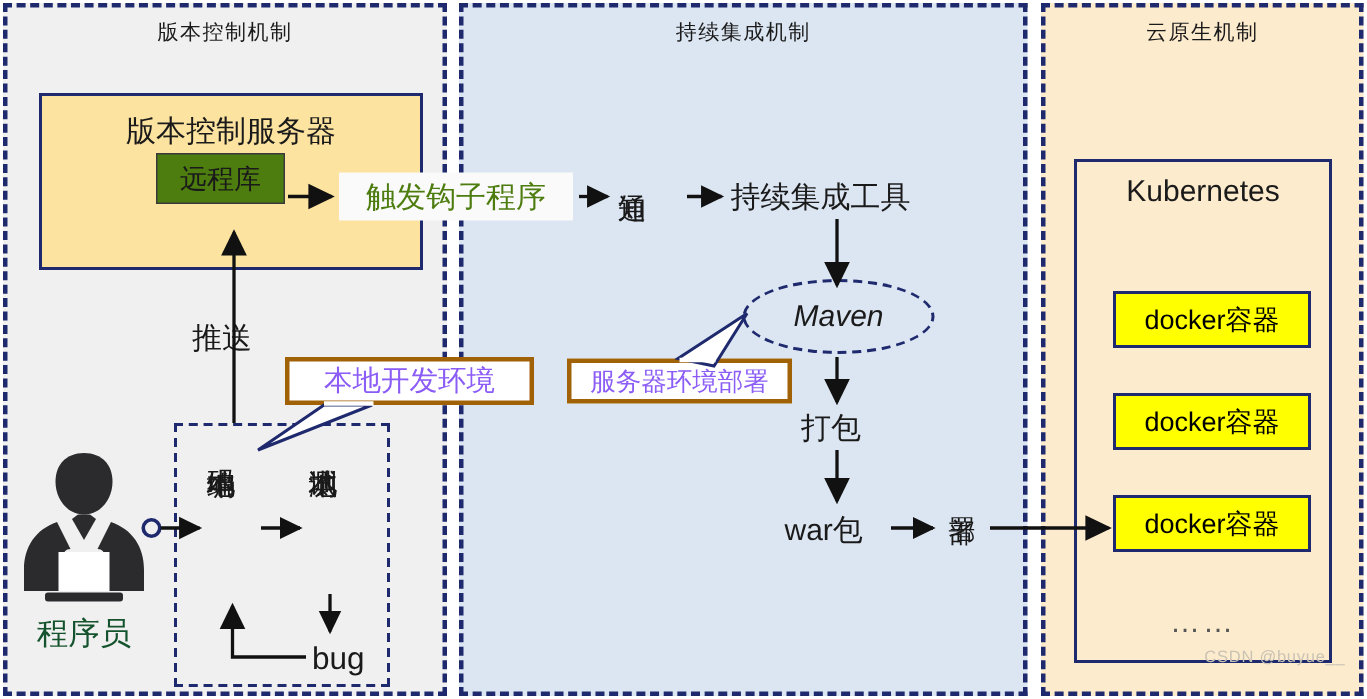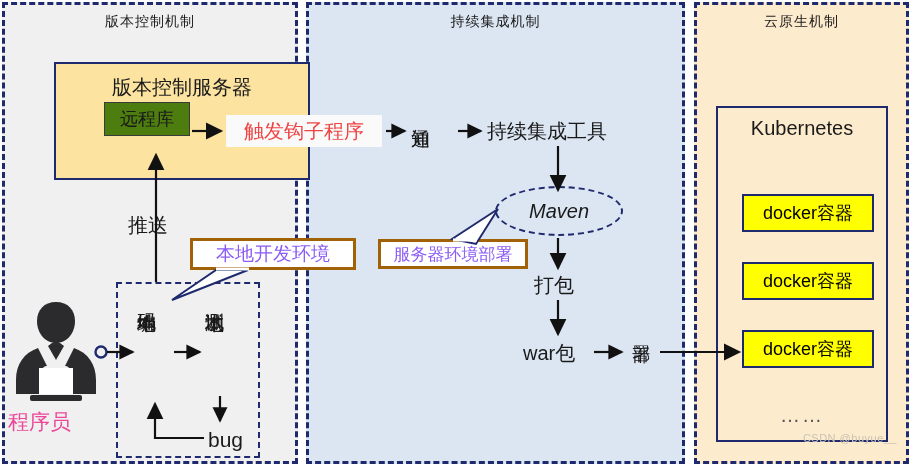--- a/index.html
+++ b/index.html
@@ -21,38 +21,38 @@
   .panel-title{
     position:absolute;width:100%;top:8px;left:0;
     text-align:center;font-size:14px;color:#1a1a1a;letter-spacing:1px;
   }
 
   
   .box{position:absolute;box-sizing:border-box;}
 
   #vcs-server{
     left:26px;top:62px;width:256px;height:118px;
-    background:#fce3a0;border:2.5px solid #1f2a6e;margin-left:28px;
+    background:#fce3a0;border:2.5px solid #1f2a6e;
   }
   #vcs-server-label{
     position:absolute;top:10px;left:0;width:100%;text-align:center;
     font-size:20px;color:#1a1a1a;
   }
   #remote-repo{
     left:104px;top:102px;width:86px;height:34px;
     background:#4d7c0f;border:1.6px solid #3a3a3a;
     display:flex;align-items:center;justify-content:center;
     font-size:18px;color:#1a1a1a;
   }
 
   #hook-box{
     left:226px;top:115px;width:156px;height:32px;
     background:#fafafa;
     display:flex;align-items:center;justify-content:center;
-    font-size:20px;color:#ef4444;white-space:nowrap;
+    font-size:20px;color:#4d7c0f;white-space:nowrap;
   }
 
   .plain-text{position:absolute;font-size:20px;color:#1a1a1a;white-space:nowrap;}
   .vtext{
     position:absolute;font-size:19px;color:#1a1a1a;
     writing-mode:vertical-rl;text-orientation:upright;
     line-height:1.02;letter-spacing:0px;
   }
 
   
@@ -101,22 +101,22 @@
   #docker-1{top:154px;}
   #docker-2{top:222px;}
   #k8s-ellipsis{
     position:absolute;left:0;top:296px;width:100%;text-align:center;
     font-size:20px;color:#555;letter-spacing:2px;
   }
 
   
   #programmer{left:8px;top:296px;width:96px;height:140px;}
   #programmer-label{
-    position:absolute;left:0;bottom:0;width:100%;
-    font-size:21px;color:#ec4899;
+    position:absolute;left:0;bottom:0;width:100%;text-align:center;
+    font-size:21px;color:#14532d;
   }
 
   #watermark{
     position:absolute;right:14px;bottom:22px;
     font-size:11px;color:#c9c3b4;letter-spacing:.5px;
   }
 </style>
 </head>
 <body>
 

